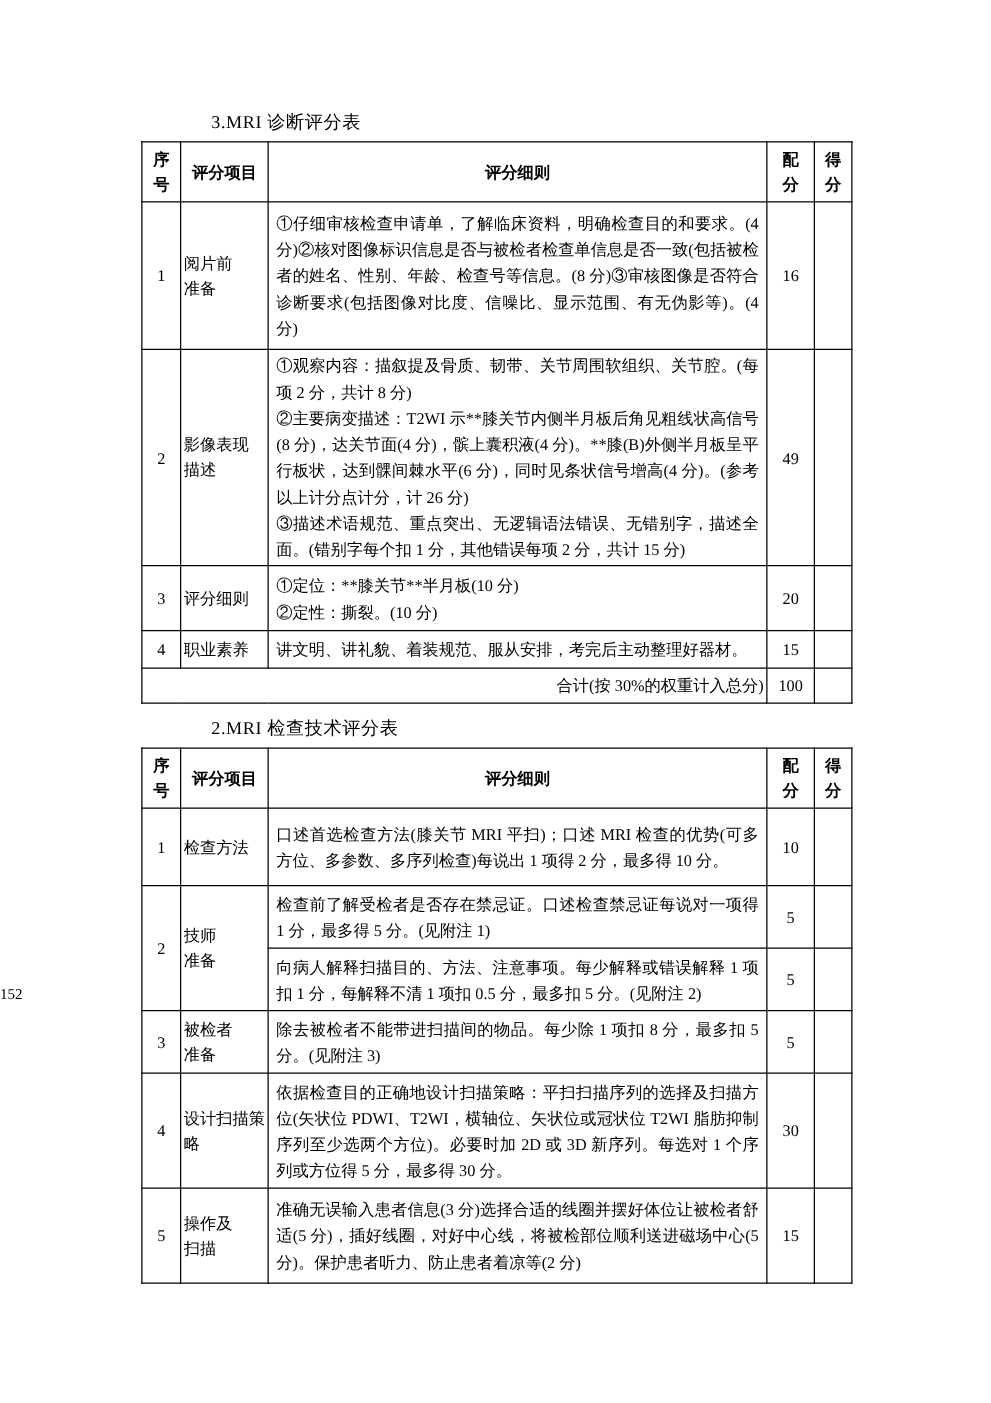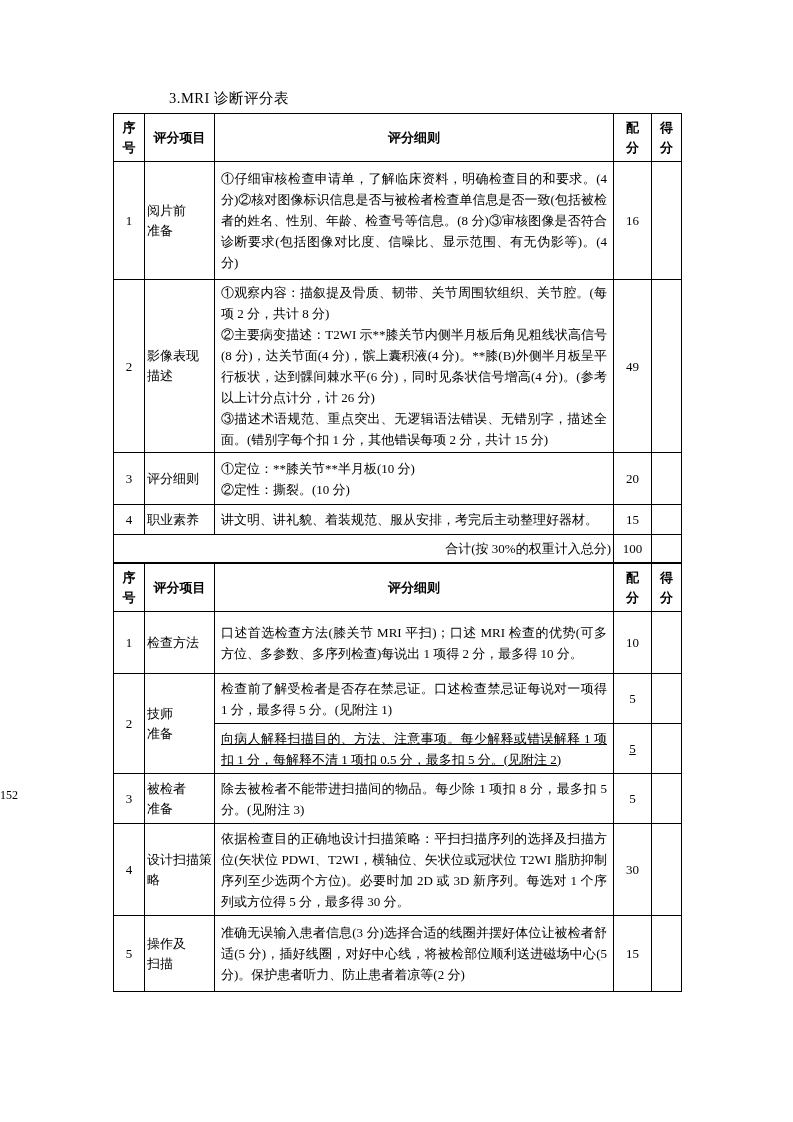--- a/index.html
+++ b/index.html
@@ -124,20 +124,21 @@
         <td class="score"></td>
       </tr>
       <tr style="height:28px;">
         <td class="total" colspan="3">合计(按 30%的权重计入总分)</td>
         <td class="pts">100</td>
         <td class="score"></td>
       </tr>
     </tbody>
   </table>
 
+  <div class="table-title title-gap">2.MRI 检查技术评分表</div>
 
   <table>
     <colgroup>
       <col class="c-no">
         <col class="c-item">
         <col class="c-det">
         <col class="c-pts">
         <col class="c-score">
     </colgroup>
     <thead>
@@ -161,21 +162,21 @@
         <td class="score"></td>
       </tr>
       <tr style="height:50px;">
         <td class="no" rowspan="2">2</td>
         <td class="item" rowspan="2">技师
 准备</td>
         <td class="details">检查前了解受检者是否存在禁忌证。口述检查禁忌证每说对一项得 1 分，最多得 5 分。(见附注 1)</td>
         <td class="pts">5</td>
         <td class="score"></td>
       </tr>
-      <tr style="height:50px;text-decoration:underline;">
+      <tr style="height:50px;">
         <td class="details">向病人解释扫描目的、方法、注意事项。每少解释或错误解释 1 项扣 1 分，每解释不清 1 项扣 0.5 分，最多扣 5 分。(见附注 2)</td>
         <td class="pts">5</td>
         <td class="score"></td>
       </tr>
       <tr style="height:50px;">
         <td class="no">3</td>
         <td class="item">被检者
 准备</td>
         <td class="details">除去被检者不能带进扫描间的物品。每少除 1 项扣 8 分，最多扣 5 分。(见附注 3)</td>
         <td class="pts">5</td>

